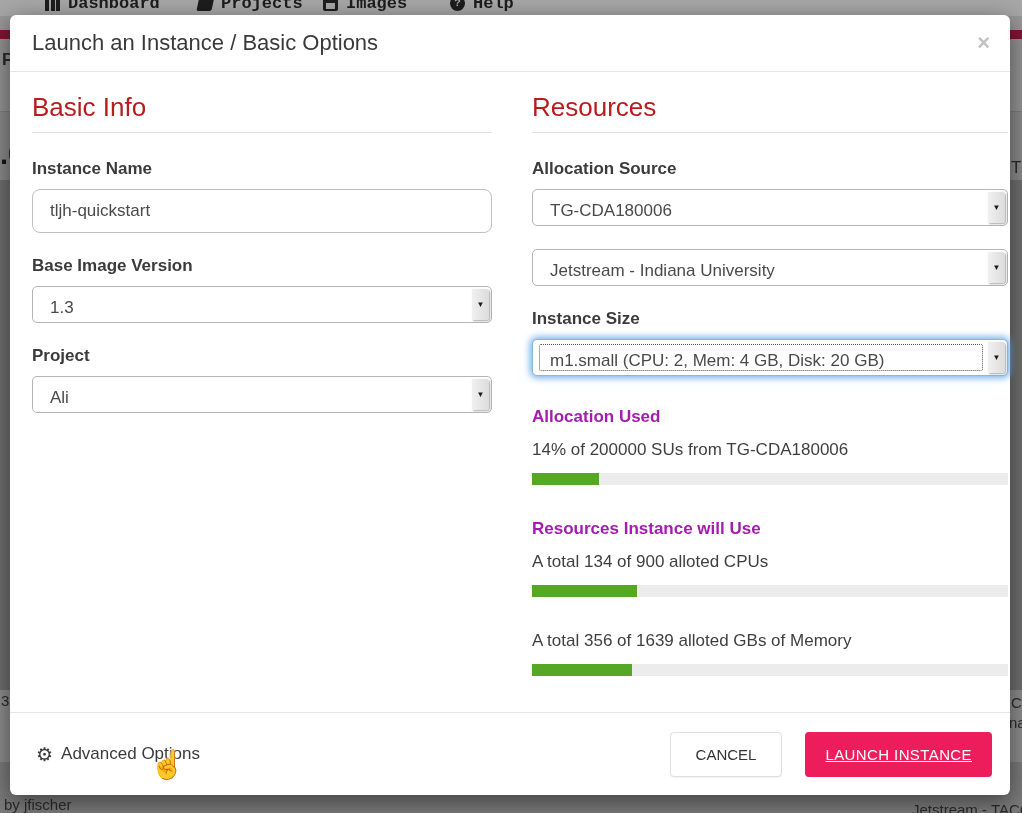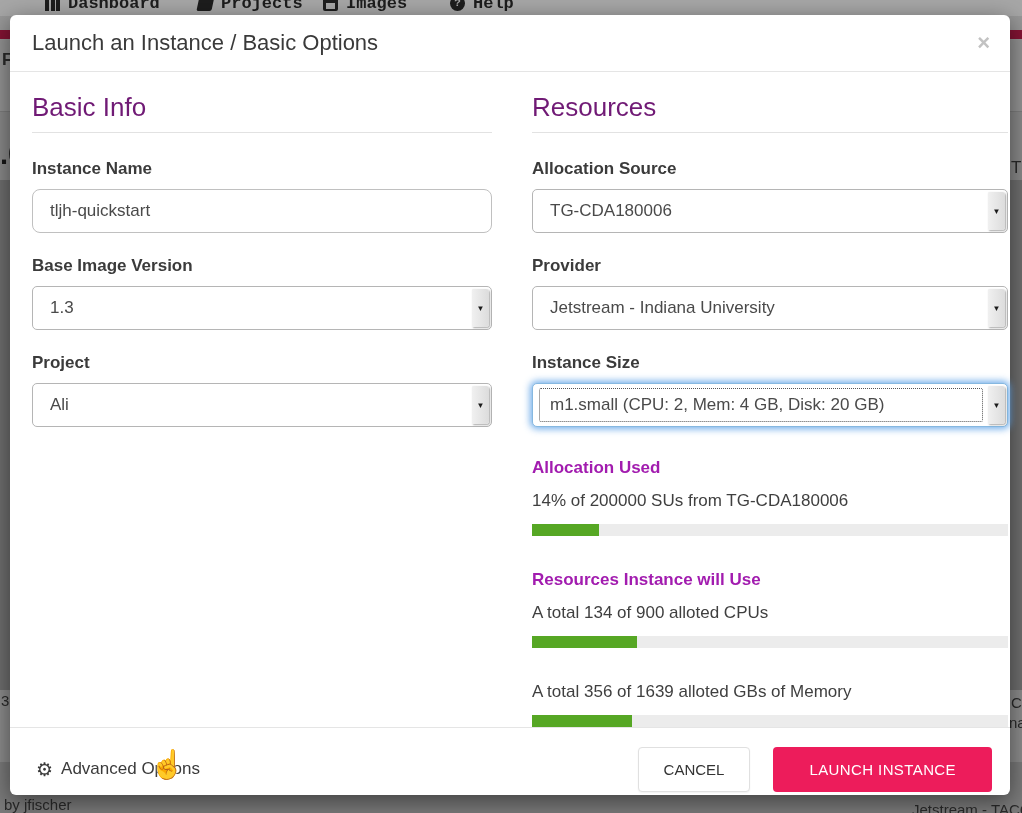--- a/index.html
+++ b/index.html
@@ -44,33 +44,33 @@
   .modal-header { flex:0 0 57px; display:flex; align-items:center;
                   padding:0 20px 0 22px; border-bottom:1px solid #e5e5e5; }
   .modal-title { font-size:22px; color:#3a3a3a; font-weight:400; }
   .modal-close { margin-left:auto; color:#c2c2c2; font-size:22px; font-weight:700;
                  line-height:1; cursor:pointer; }
 
   .modal-body { flex:1 1 auto; display:flex; padding:20px 2px 0 22px; }
   .col-left  { width:460px; margin-right:40px; }
   .col-right { width:476px; }
 
-  .section-heading { font-size:26px; font-weight:400; color:#701a75;
+  .section-heading { font-size:26px; font-weight:400; color:#b91c1c;
                      padding-bottom:9px; border-bottom:1px solid #e2e2e2; margin-bottom:26px; }
 
   .field { margin-bottom:23px; }
   .field-label { display:block; font-size:17px; font-weight:700; color:#3b3b3b; margin-bottom:10px; }
 
   .text-input {
     width:100%; height:44px; border:1px solid #c0c0c0; border-radius:8px;
     font-family:"Liberation Sans",sans-serif; font-size:17px; color:#4a4a4a;
     padding:0 17px; outline:none; background:#fff;
   }
 
-  .select { position:relative; width:100%; height:44px; border:1px solid #b5b5b5;
+  .select { position:relative; width:100%; height:37px; border:1px solid #b5b5b5;
             border-radius:5px; background:#fff; cursor:pointer; }
   .select-value { position:absolute; left:17px; top:0; line-height:42px;
                   font-size:17px; color:#4a4a4a; white-space:nowrap; }
   .select-arrow { position:absolute; top:2px; bottom:2px; right:2px; width:17px;
                   background:linear-gradient(to right,#f0f0f0,#dcdcdc);
                   border-radius:1px 3px 3px 1px;
                   box-shadow:1px 1px 2px rgba(0,0,0,.35);
                   display:flex; align-items:center; justify-content:center; }
   .select-arrow span { font-size:8px; color:#1a1a1a; }
   .select.focused { border:1px solid #86b8e0;
@@ -89,22 +89,22 @@
   .modal-footer { flex:0 0 83px; border-top:1px solid #e5e5e5;
                   display:flex; align-items:center; padding:0 18px 0 26px; }
   .adv-options { display:flex; align-items:center; gap:8px; color:#3b3b3b;
                  font-size:17px; cursor:pointer; }
   .gear { font-size:19px; color:#3b3b3b; }
   .footer-buttons { margin-left:auto; display:flex; gap:23px; }
   .btn { height:45px; border-radius:4px; font-family:"Liberation Sans",sans-serif;
          font-size:15px; cursor:pointer; }
   .btn-cancel { background:#fff; border:1px solid #e0e0e0; color:#333;
                 padding:0 25px; box-shadow:0 1px 2px rgba(0,0,0,.06); }
-  .btn-launch { background:#ed1c5b; border:none; color:#fff; padding:0 36px;
-                letter-spacing:.4px; }
+  .btn-launch { background:#ed1c5b; border:none; color:#fff; padding:0 20px;
+                letter-spacing:.4px;text-decoration:underline; }
 
   
   .hand-cursor { position:absolute; left:150px; top:748px; font-size:28px;
                  color:#111; z-index:50; text-shadow:0 0 2px #fff; pointer-events:none; }
 </style>
 </head>
 <body>
 
 <div class="backdrop">
   <div class="bd-band bd-nav">
@@ -188,21 +188,20 @@
         <label class="field-label">Allocation Source</label>
         <div class="select">
           <span class="select-value">TG-CDA180006</span>
           <span class="select-arrow">
               <span>▼</span>
             </span>
         </div>
       </div>
 
       <div class="field">
-        <label class="field-label">Provider</label>
         <div class="select">
           <span class="select-value">Jetstream - Indiana University</span>
           <span class="select-arrow">
               <span>▼</span>
             </span>
         </div>
       </div>
 
       <div class="field" style="margin-bottom:0;">
         <label class="field-label">Instance Size</label>

